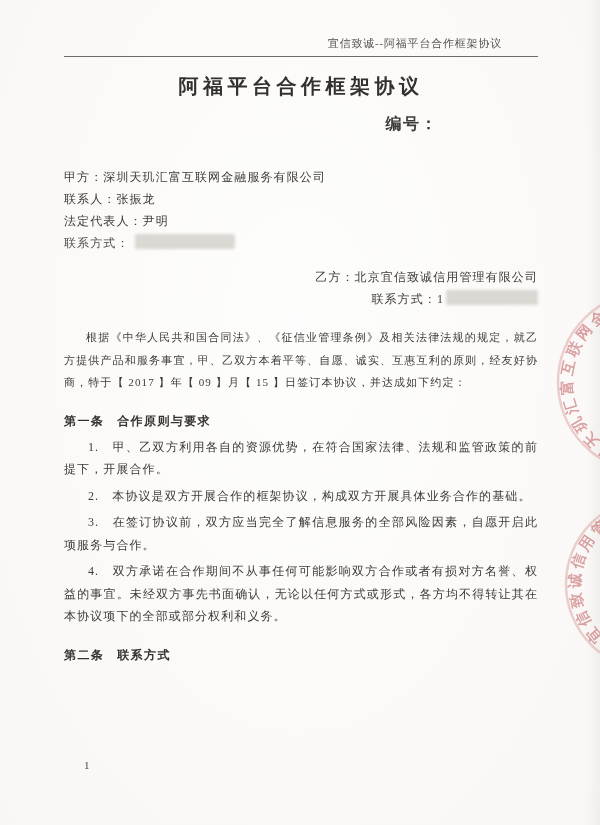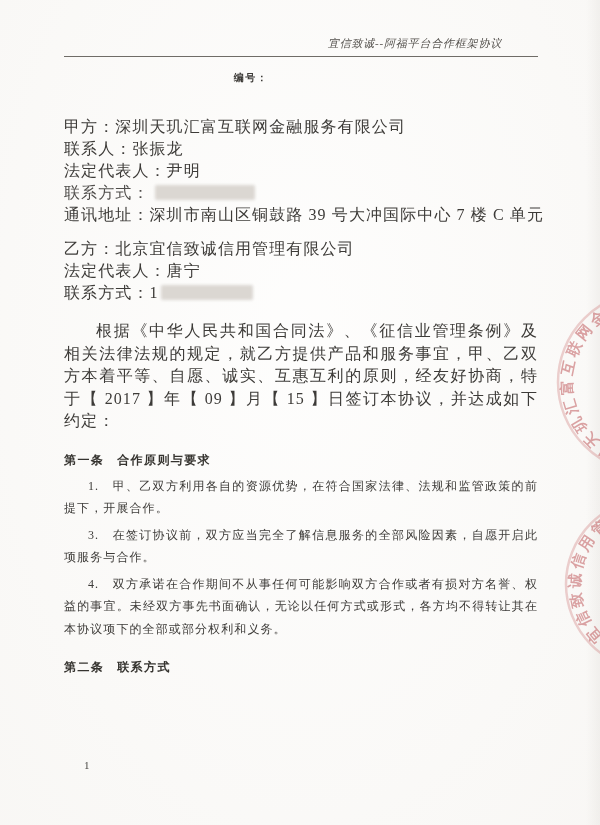--- a/index.html
+++ b/index.html
@@ -23,54 +23,53 @@
   .running-wrap{
     border-bottom:1.6px solid #6f6c67;
     padding-bottom:5px;
   }
   .running-head{
     text-align:right;
     padding-right:36px;
     font-size:11px;
     letter-spacing:0.8px;
     color:#54514d;
-    font-style:italic;
   }
   .doc-title{
     margin:16px 0 0 0;
     text-align:center;
     font-size:20px;
     font-weight:bold;
     letter-spacing:4.5px;
     color:#33312e;
   }
   .doc-number{
     margin-top:14px;
-    text-align:center;
+    text-align:right;
     padding-right:100px;
-    font-size:10px;
+    font-size:16px;
     font-weight:600;
     letter-spacing:1.5px;
   }
-  .party-block{font-size:16px;letter-spacing:1.1px;}
+  .party-block{font-size:12px;letter-spacing:1.1px;}
   .party-a{margin-top:31px;}
-  .party-b{margin-top:12px;}
+  .party-b{margin-top:12px;text-align:right;}
   .party-line{line-height:22px;white-space:nowrap;}
   .smudged{filter:blur(0.5px);opacity:0.9;}
   .redact{
     display:inline-block;vertical-align:-2px;
     height:15px;background:#dbd7d2;border-radius:2px;
     filter:blur(1.6px);
     margin-left:5px;
   }
   .redact-a{width:100px;}
   .redact-b{width:92px;margin-left:2px;}
   .preamble{
     margin:16px 0 0 0;
-    font-size:16px;line-height:22.5px;letter-spacing:1.1px;
+    font-size:11px;line-height:22.5px;letter-spacing:1.1px;
     text-indent:2em;text-align:justify;
   }
   .section-head{
     margin-top:19px;
     font-size:12px;font-weight:bold;letter-spacing:1.4px;
     color:#35332f;
   }
   .section-head .sec-title{margin-left:13px;text-align:center;}
   .clause{
     margin:4px 0 0 0;
@@ -96,60 +95,56 @@
 <body>
 
 <div class="paper-tint"></div>
 
 <div class="page">
 
   <div class="running-wrap">
     <div class="running-head">宜信致诚--阿福平台合作框架协议</div>
   </div>
 
+  <h1 class="doc-title">阿福平台合作框架协议</h1>
 
   <div class="doc-number">编号：</div>
 
   <div class="party-block party-a">
     <div class="party-line">
       <span>甲方：</span><span>深圳天玑汇富互联网金融服务有限公司</span>
     </div>
     <div class="party-line">
       <span>联系人：</span><span>张振龙</span>
     </div>
     <div class="party-line">
       <span>法定代表人：</span><span>尹明</span>
     </div>
     <div class="party-line">
       <span class="smudged">联系方式：</span><span></span><span class="redact redact-a"></span>
     </div>
-    <div class="party-line">
-      <span>通讯地址：</span><span>深圳市南山区铜鼓路 39 号大冲国际中心 7 楼 C 单元</span>
-    </div>
   </div>
 
   <div class="party-block party-b">
     <div class="party-line">
       <span>乙方：</span><span>北京宜信致诚信用管理有限公司</span>
-    </div>
-    <div class="party-line">
-      <span>法定代表人：</span><span>唐宁</span>
     </div>
     <div class="party-line">
       <span>联系方式：</span><span>1</span><span class="redact redact-b"></span>
     </div>
   </div>
 
   <p class="preamble">根据《中华人民共和国合同法》、《征信业管理条例》及相关法律法规的规定，就乙方提供产品和服务事宜，甲、乙双方本着平等、自愿、诚实、互惠互利的原则，经友好协商，特于【  2017  】年【  09  】月【  15  】日签订本协议，并达成如下约定：</p>
 
   <div class="section-head">
     <span>第一条</span><span class="sec-title">合作原则与要求</span>
   </div>
   <div class="clauses">
     <p class="clause">1.　甲、乙双方利用各自的资源优势，在符合国家法律、法规和监管政策的前提下，开展合作。</p>
+    <p class="clause">2.　本协议是双方开展合作的框架协议，构成双方开展具体业务合作的基础。</p>
     <p class="clause">3.　在签订协议前，双方应当完全了解信息服务的全部风险因素，自愿开启此项服务与合作。</p>
     <p class="clause">4.　双方承诺在合作期间不从事任何可能影响双方合作或者有损对方名誉、权益的事宜。未经双方事先书面确认，无论以任何方式或形式，各方均不得转让其在本协议项下的全部或部分权利和义务。</p>
   </div>
 
   <div class="section-head">
     <span>第二条</span><span class="sec-title">联系方式</span>
   </div>
 
   <div class="page-number">1</div>
 </div>

